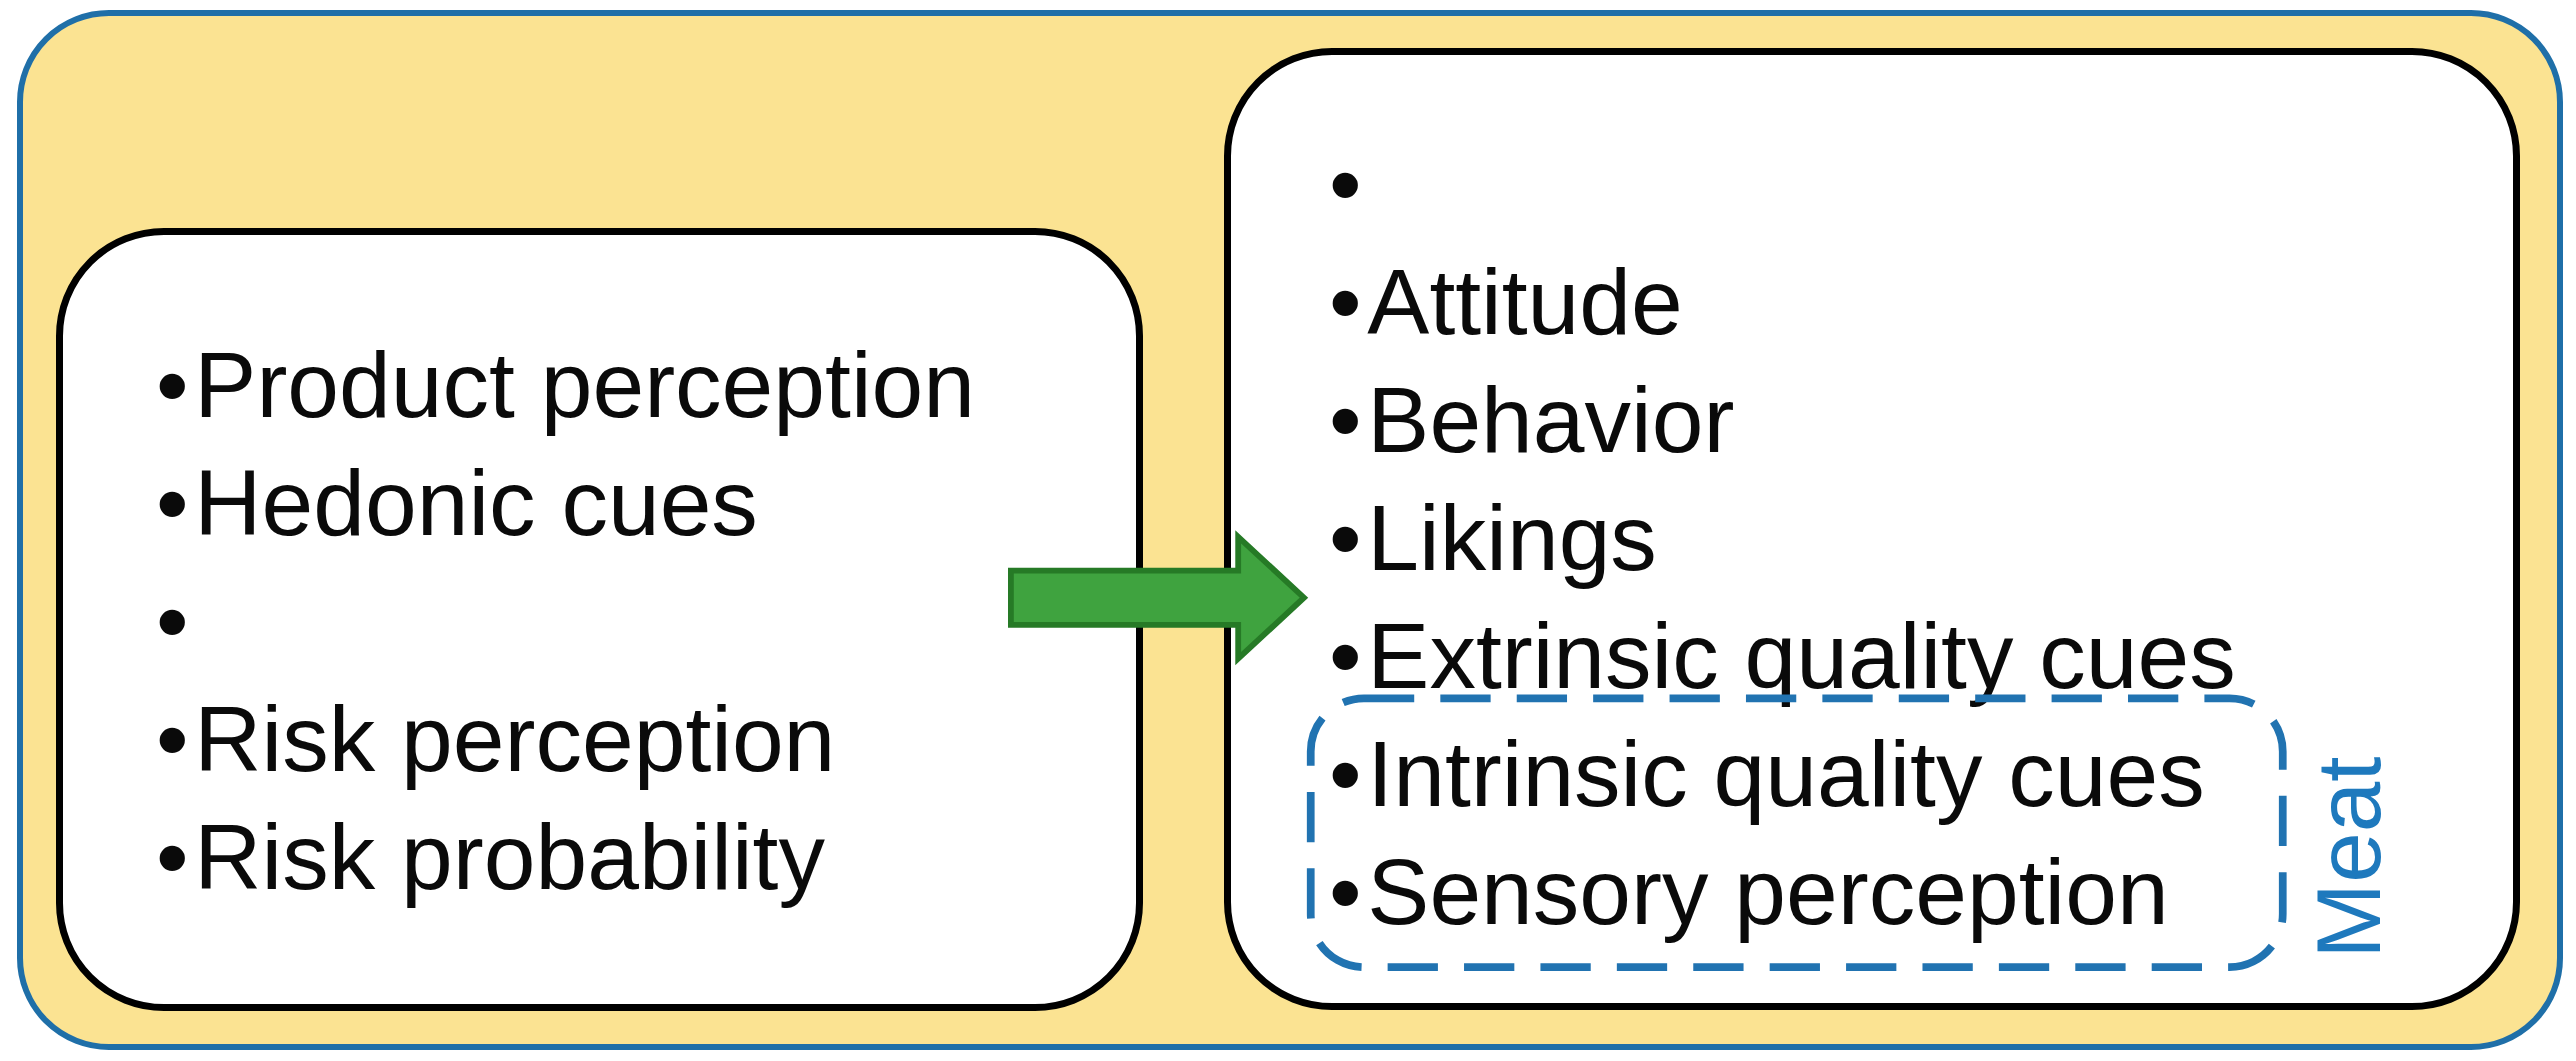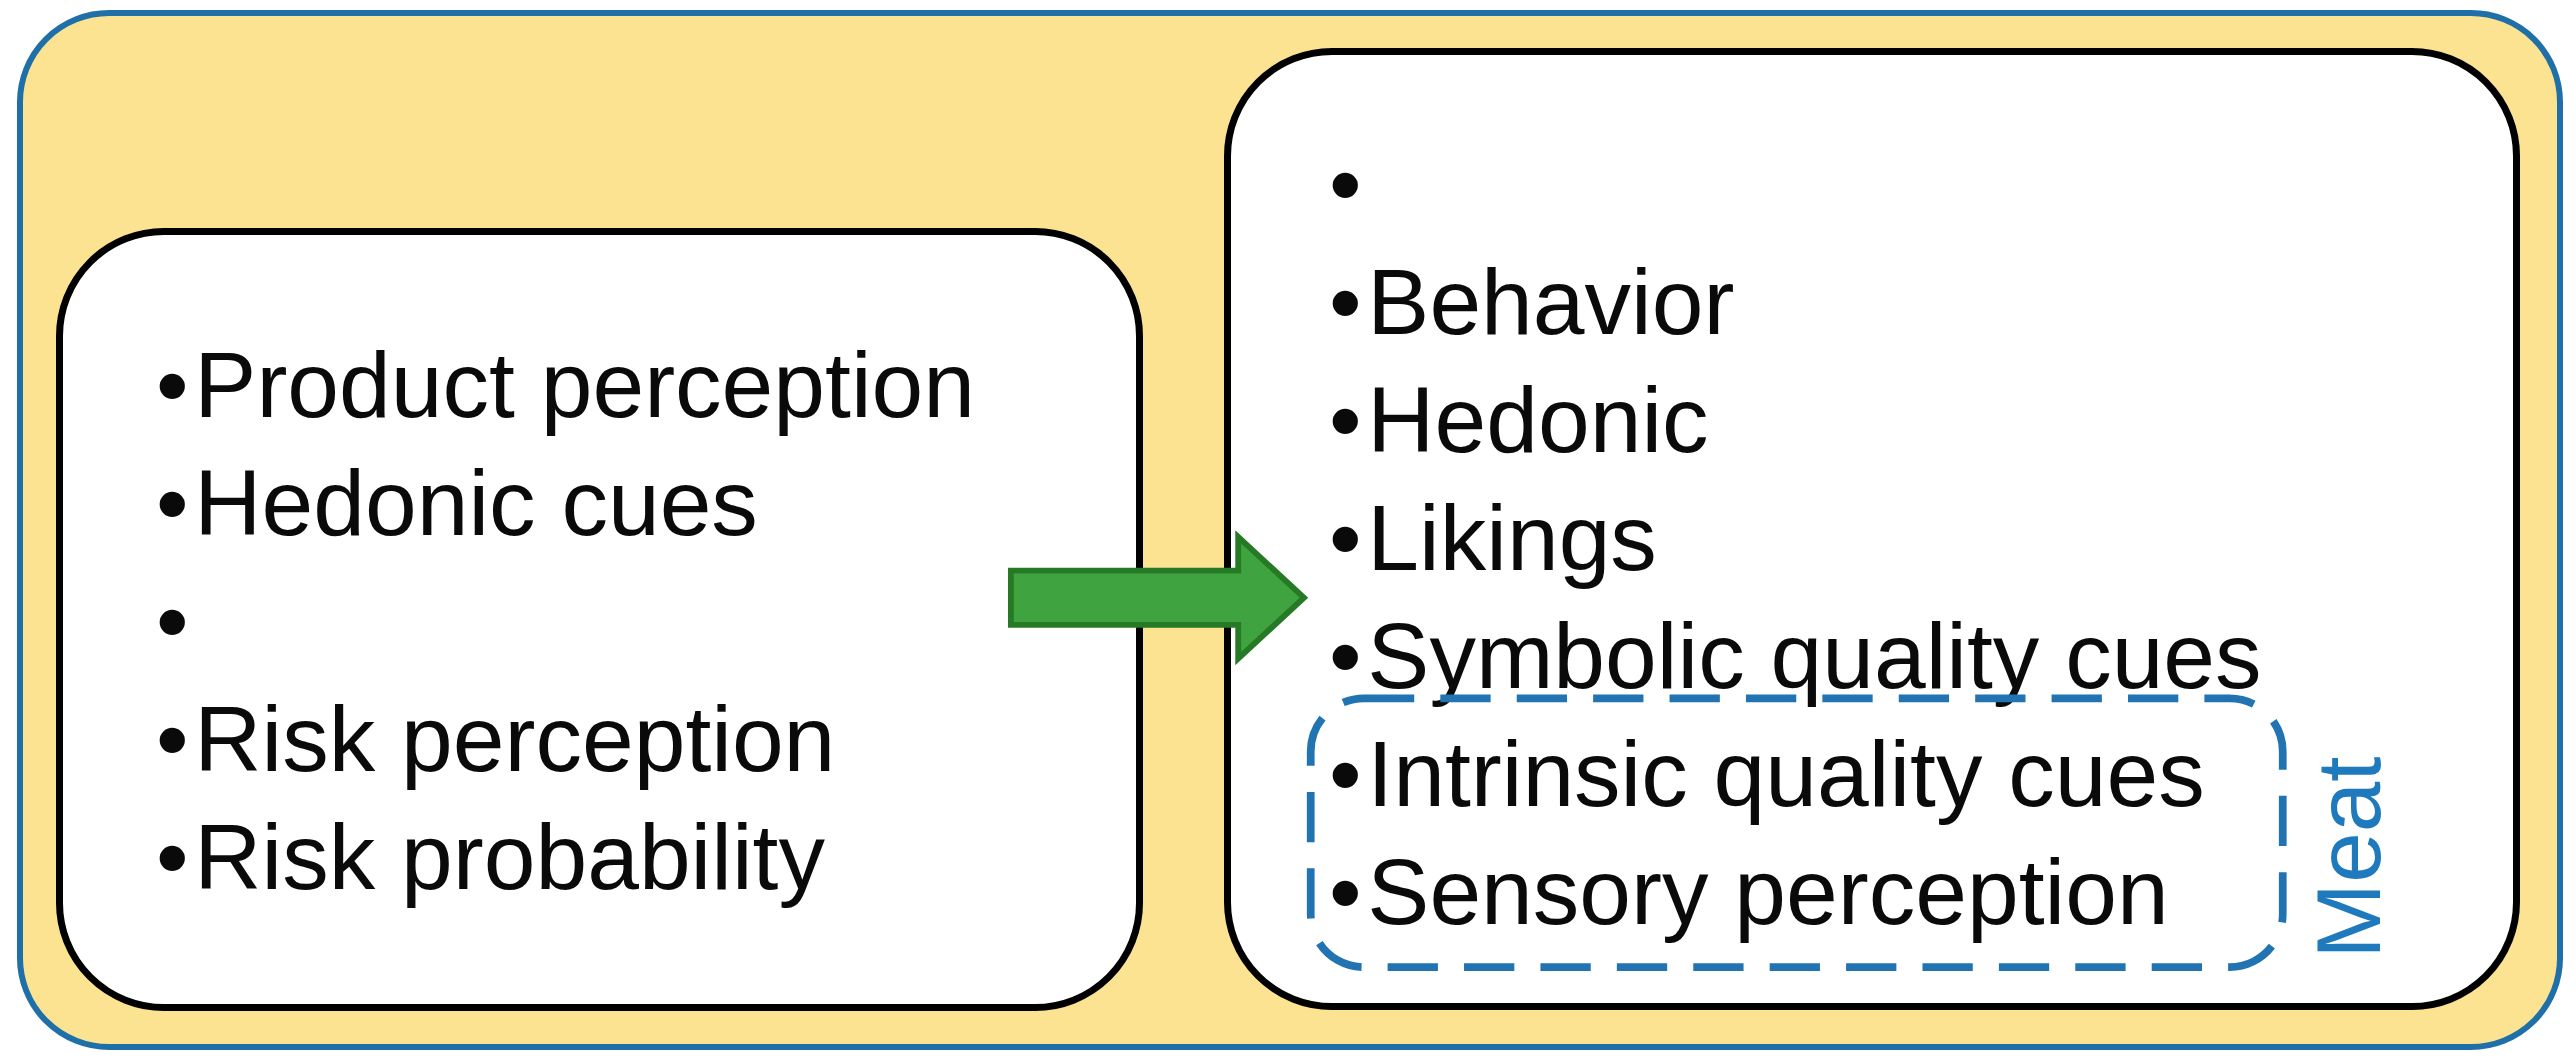--- a/index.html
+++ b/index.html
@@ -108,36 +108,36 @@
 
   <div class="white-box right-box">
     <div class="list">
 
         <div class="row">
           <span class="bullet">•</span>
         </div>
 
         <div class="row">
           <span class="bullet">•</span>
-          <span class="label">Behavior</span>
+          <span class="label">Attitude</span>
         </div>
 
         <div class="row">
           <span class="bullet">•</span>
-          <span class="label">Hedonic</span>
+          <span class="label">Behavior</span>
         </div>
 
         <div class="row">
           <span class="bullet">•</span>
           <span class="label">Likings</span>
         </div>
 
         <div class="row">
           <span class="bullet">•</span>
-          <span class="label">Symbolic quality cues</span>
+          <span class="label">Extrinsic quality cues</span>
         </div>
       </div>
     <div class="list">
 
         <div class="row">
           <span class="bullet">•</span>
           <span class="label">Intrinsic quality cues</span>
         </div>
 
         <div class="row">

